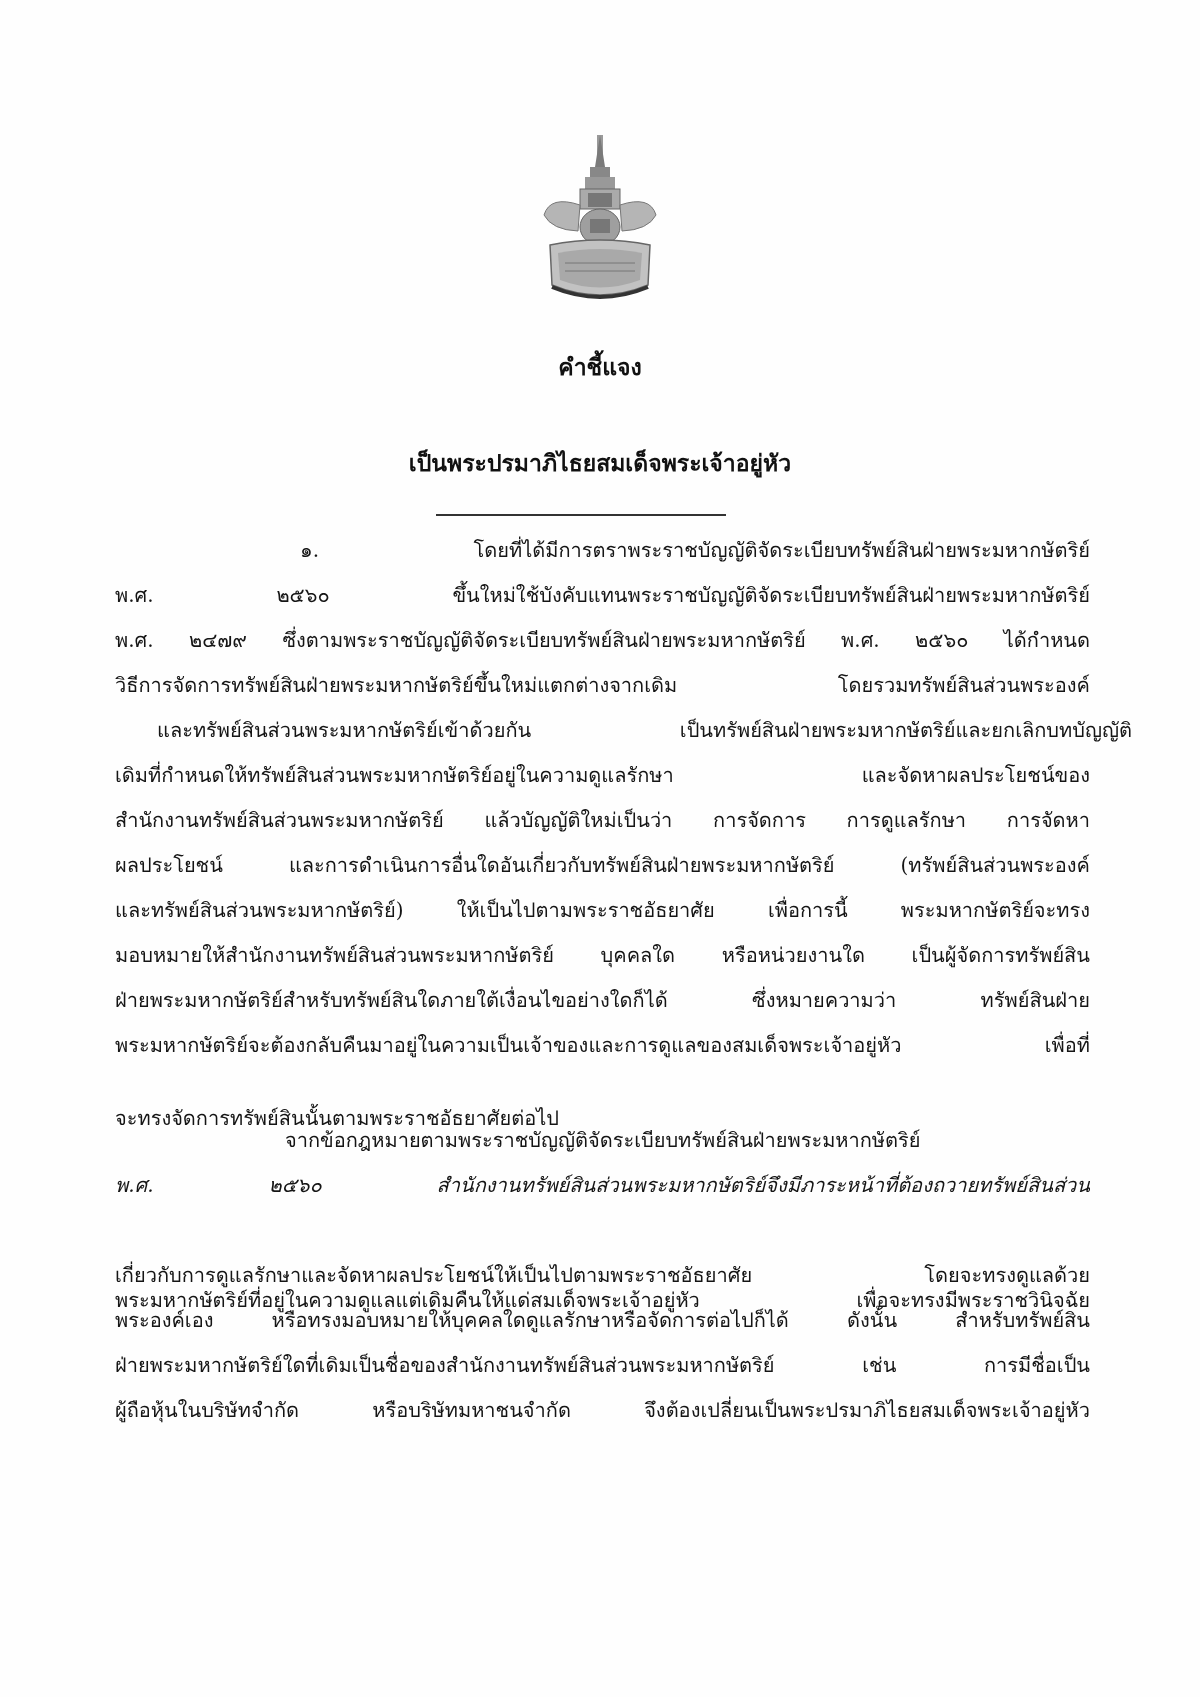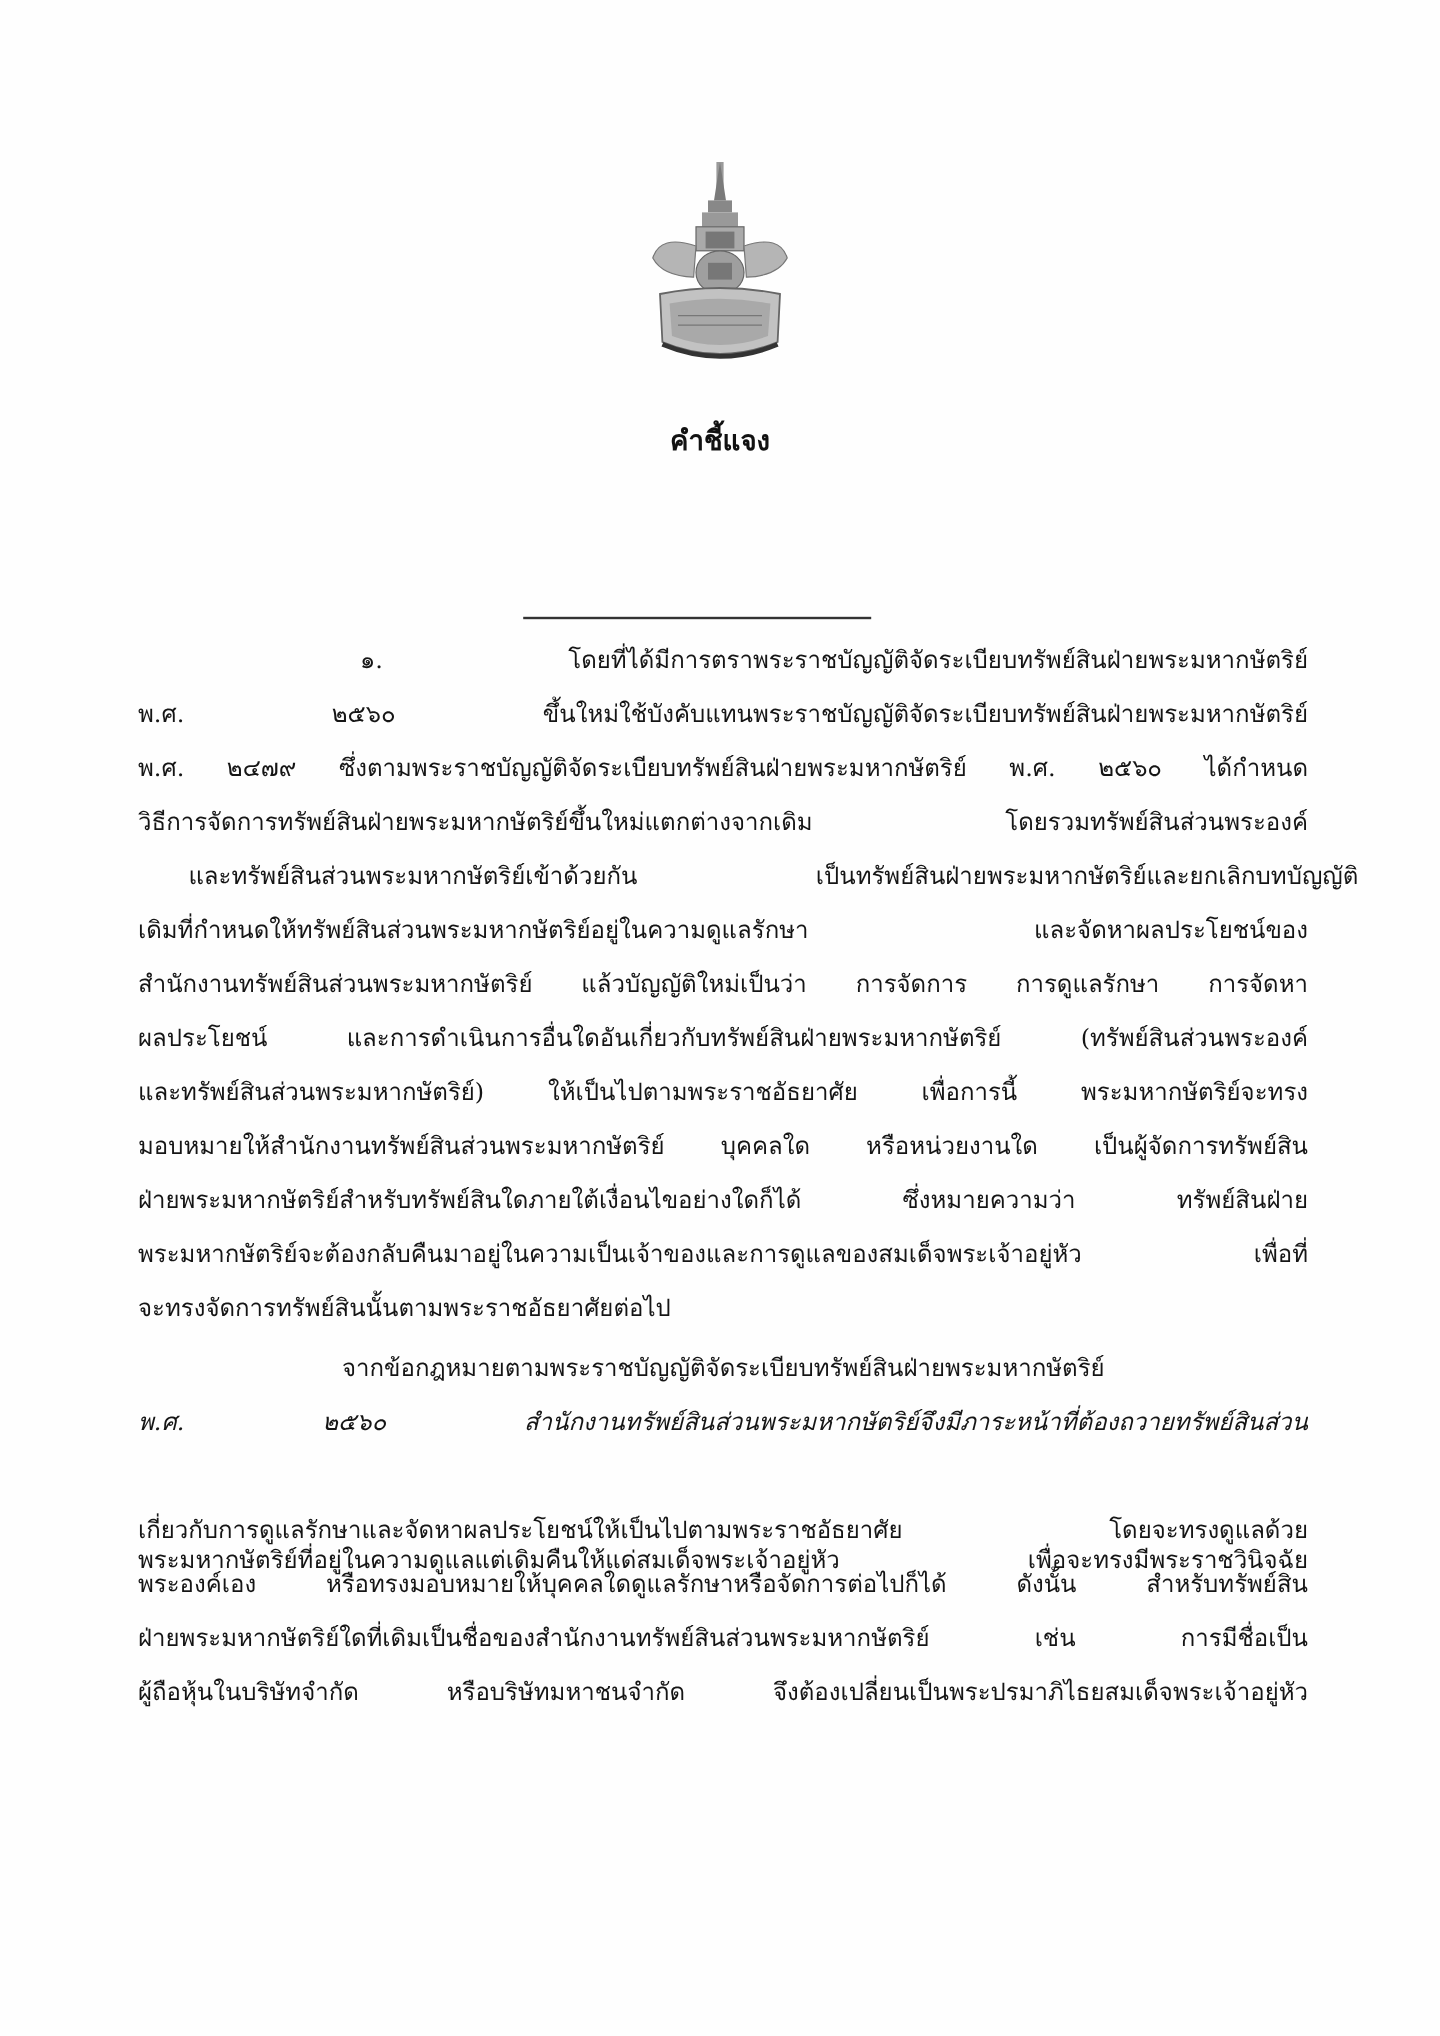--- a/index.html
+++ b/index.html
@@ -93,37 +93,38 @@
       <path d="M10 110 Q60 100 110 110 L108 150 Q60 170 12 150 Z" fill="#c2c2c2" stroke="#666" stroke-width="1.5"></path>
       <path d="M18 118 Q60 110 102 118 L100 145 Q60 160 20 145 Z" fill="#a9a9a9"></path>
       <line x1="25" y1="128" x2="95" y2="128" stroke="#777" stroke-width="1"></line>
       <line x1="25" y1="136" x2="95" y2="136" stroke="#777" stroke-width="1"></line>
 
       <path d="M12 152 Q60 172 108 152" fill="none" stroke="#333" stroke-width="4"></path>
     </svg>
   </div>
 
   <div class="title-line t1">คำชี้แจง</div>
+  <div class="title-line t3">เป็นพระปรมาภิไธยสมเด็จพระเจ้าอยู่หัว</div>
 
   <div class="divider"></div>
 
   <div>
     <div class="body-line indent" style="top:535px;">๑.  โดยที่ได้มีการตราพระราชบัญญัติจัดระเบียบทรัพย์สินฝ่ายพระมหากษัตริย์</div>
     <div class="body-line" style="top:580px;">พ.ศ. ๒๕๖๐ ขึ้นใหม่ใช้บังคับแทนพระราชบัญญัติจัดระเบียบทรัพย์สินฝ่ายพระมหากษัตริย์</div>
     <div class="body-line" style="top:625px;">พ.ศ. ๒๔๗๙ ซึ่งตามพระราชบัญญัติจัดระเบียบทรัพย์สินฝ่ายพระมหากษัตริย์ พ.ศ. ๒๕๖๐ ได้กำหนด</div>
     <div class="body-line" style="top:670px;">วิธีการจัดการทรัพย์สินฝ่ายพระมหากษัตริย์ขึ้นใหม่แตกต่างจากเดิม โดยรวมทรัพย์สินส่วนพระองค์</div>
     <div class="body-line" style="top:715px;margin-left:42px;">และทรัพย์สินส่วนพระมหากษัตริย์เข้าด้วยกัน เป็นทรัพย์สินฝ่ายพระมหากษัตริย์และยกเลิกบทบัญญัติ</div>
     <div class="body-line" style="top:760px;">เดิมที่กำหนดให้ทรัพย์สินส่วนพระมหากษัตริย์อยู่ในความดูแลรักษา และจัดหาผลประโยชน์ของ</div>
     <div class="body-line" style="top:805px;">สำนักงานทรัพย์สินส่วนพระมหากษัตริย์ แล้วบัญญัติใหม่เป็นว่า การจัดการ การดูแลรักษา การจัดหา</div>
     <div class="body-line" style="top:850px;">ผลประโยชน์ และการดำเนินการอื่นใดอันเกี่ยวกับทรัพย์สินฝ่ายพระมหากษัตริย์ (ทรัพย์สินส่วนพระองค์</div>
     <div class="body-line" style="top:895px;">และทรัพย์สินส่วนพระมหากษัตริย์) ให้เป็นไปตามพระราชอัธยาศัย เพื่อการนี้ พระมหากษัตริย์จะทรง</div>
     <div class="body-line" style="top:940px;">มอบหมายให้สำนักงานทรัพย์สินส่วนพระมหากษัตริย์ บุคคลใด หรือหน่วยงานใด เป็นผู้จัดการทรัพย์สิน</div>
     <div class="body-line" style="top:985px;">ฝ่ายพระมหากษัตริย์สำหรับทรัพย์สินใดภายใต้เงื่อนไขอย่างใดก็ได้ ซึ่งหมายความว่า ทรัพย์สินฝ่าย</div>
     <div class="body-line" style="top:1030px;">พระมหากษัตริย์จะต้องกลับคืนมาอยู่ในความเป็นเจ้าของและการดูแลของสมเด็จพระเจ้าอยู่หัว เพื่อที่</div>
-    <div class="body-line last" style="top:1075px;">จะทรงจัดการทรัพย์สินนั้นตามพระราชอัธยาศัยต่อไป</div>
+    <div class="body-line last" style="top:1103px;">จะทรงจัดการทรัพย์สินนั้นตามพระราชอัธยาศัยต่อไป</div>
   </div>
 
   <div>
     <div class="body-line indent2" style="top:1125px;">จากข้อกฎหมายตามพระราชบัญญัติจัดระเบียบทรัพย์สินฝ่ายพระมหากษัตริย์</div>
     <div class="body-line" style="top:1170px;font-style:italic;">พ.ศ. ๒๕๖๐ สำนักงานทรัพย์สินส่วนพระมหากษัตริย์จึงมีภาระหน้าที่ต้องถวายทรัพย์สินส่วน</div>
     <div class="body-line" style="top:1285px;">พระมหากษัตริย์ที่อยู่ในความดูแลแต่เดิมคืนให้แด่สมเด็จพระเจ้าอยู่หัว เพื่อจะทรงมีพระราชวินิจฉัย</div>
     <div class="body-line" style="top:1260px;">เกี่ยวกับการดูแลรักษาและจัดหาผลประโยชน์ให้เป็นไปตามพระราชอัธยาศัย โดยจะทรงดูแลด้วย</div>
     <div class="body-line" style="top:1305px;">พระองค์เอง หรือทรงมอบหมายให้บุคคลใดดูแลรักษาหรือจัดการต่อไปก็ได้ ดังนั้น สำหรับทรัพย์สิน</div>
     <div class="body-line" style="top:1350px;">ฝ่ายพระมหากษัตริย์ใดที่เดิมเป็นชื่อของสำนักงานทรัพย์สินส่วนพระมหากษัตริย์ เช่น การมีชื่อเป็น</div>
     <div class="body-line" style="top:1395px;">ผู้ถือหุ้นในบริษัทจำกัด หรือบริษัทมหาชนจำกัด จึงต้องเปลี่ยนเป็นพระปรมาภิไธยสมเด็จพระเจ้าอยู่หัว</div>

